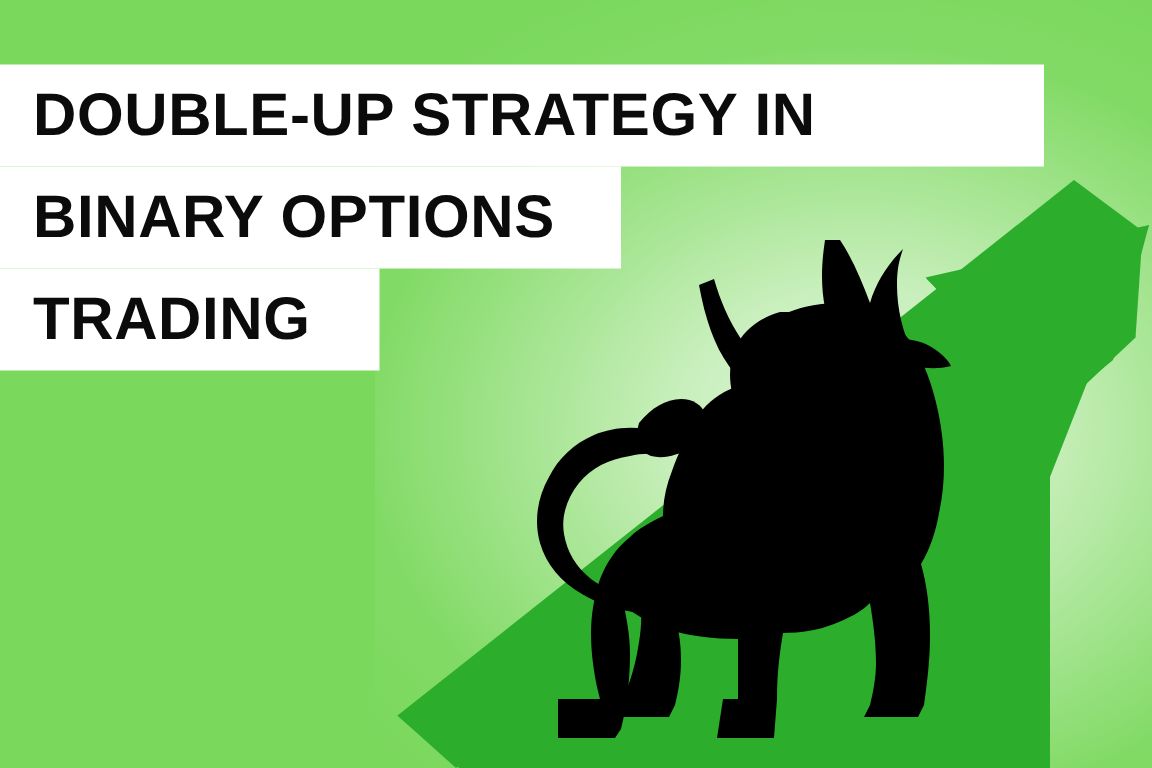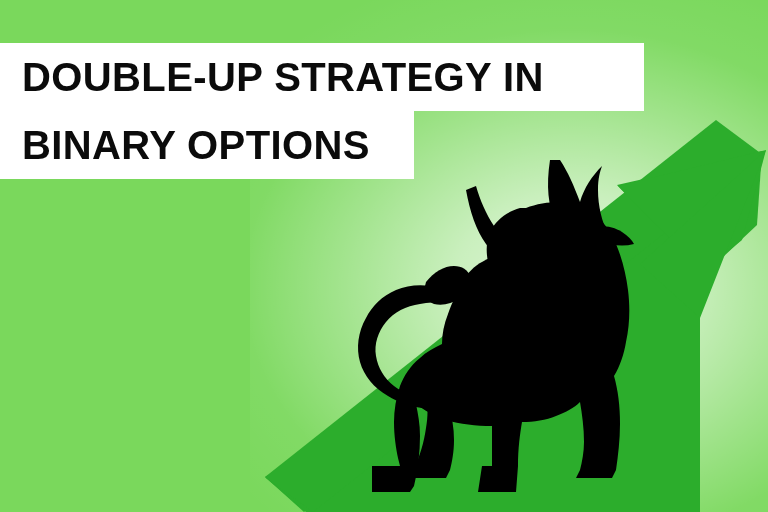--- a/index.html
+++ b/index.html
@@ -60,21 +60,21 @@
     font-weight: 700;
     font-size: 40px;
     line-height: 60px;
     letter-spacing: 0.4px;
     padding: 4px 18px 4px 22px;
     box-sizing: border-box;
     white-space: nowrap;
     width: max-content;
     font-stretch: condensed;
   }
-  .hl-line.l1 { width: 644px; }
+  .hl-line.l1 { width: 696px; }
   .hl-line.l2 { width: 414px; }
   .hl-line.l3 { width: 253px; }
 
   
   .bull-svg {
     position: absolute;
     left: 0;
     top: 0;
     width: 768px;
     height: 512px;
@@ -270,15 +270,16 @@
       L 410,478
       L 414,468
       C 420,456 424,442 426,428
       C 428,416 428,406 426,398
       Z"></path>
   </svg>
 
   <div class="headline">
     <span class="hl-line l1">DOUBLE-UP STRATEGY IN</span>
     <span class="hl-line l2">BINARY OPTIONS</span>
+    <span class="hl-line l3">TRADING</span>
   </div>
 
 </div>
 
 </body></html>

